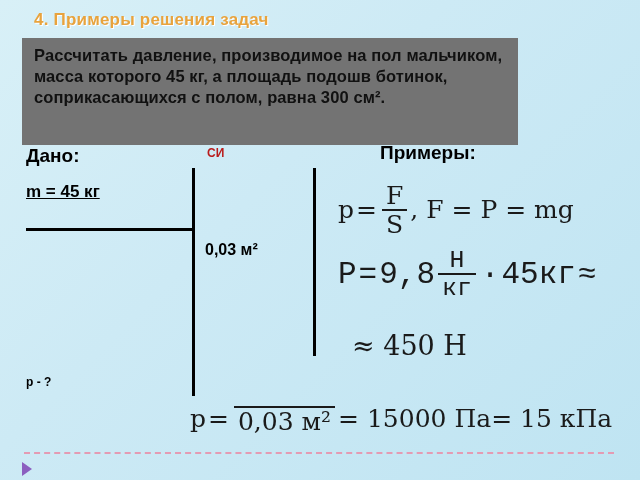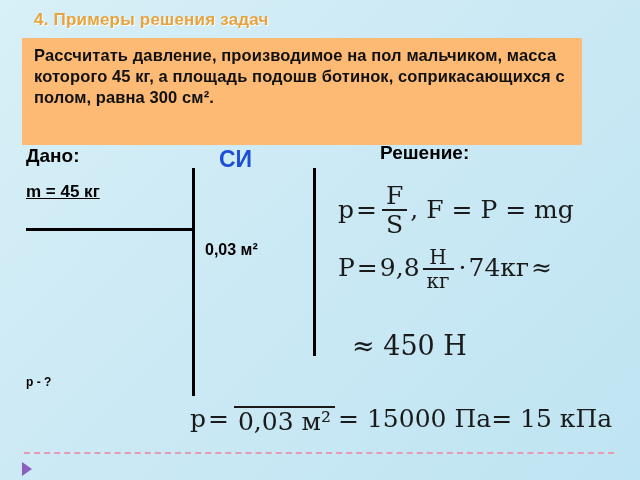--- a/index.html
+++ b/index.html
@@ -32,23 +32,23 @@
     letter-spacing: 0.2px;
     text-shadow: 1px 1px 0 #ffffff;
     white-space: nowrap;
   }
 
   
   .problem-box {
     position: absolute;
     left: 22px;
     top: 38px;
-    width: 560px;
+    width: 496px;
     height: 107px;
-    background: #fdba74;
+    background: #737373;
     box-sizing: border-box;
     padding: 7px 1px 0 12px;
   }
   .problem-text {
     font-size: 16.5px;
     font-weight: bold;
     color: #111111;
     line-height: 1.28;
     letter-spacing: 0.1px;
   }
@@ -59,24 +59,23 @@
     left: 26px;
     top: 145px;
     font-size: 19px;
     font-weight: bold;
     color: #000;
   }
   .si-label {
     position: absolute;
     left: 207px;
     top: 146px;
-    font-size: 23px;
-    font-weight: bold;
-    color: #1d4ed8;
-    margin-left: 12px;
+    font-size: 12px;
+    font-weight: bold;
+    color: #b91c1c;
   }
   .mass-line {
     position: absolute;
     left: 26px;
     top: 182px;
     font-size: 17px;
     font-weight: bold;
     color: #000;
     white-space: nowrap;
     text-decoration: underline;
@@ -142,21 +141,21 @@
   .math {
     position: absolute;
     font-family: "DejaVu Serif", "Liberation Serif", serif;
     color: #1a1a1a;
     white-space: nowrap;
   }
 
   
   .m1 { left: 338px; top: 183px; font-size: 25px; }
   
-  .m2 { left: 338px; top: 247px; font-size: 25px; }
+  .m2 { left: 338px; top: 247px; font-size: 31px; font-family: Liberation Mono, monospace; }
   
   .m3 { left: 352px; top: 330px; font-size: 27px; }
   
   .m4 { left: 190px; top: 404px; font-size: 25px; }
 
   .frac {
     display: inline-block;
     vertical-align: middle;
     text-align: center;
     margin: 0 3px;
@@ -211,28 +210,28 @@
   <div class="mass-line">m = 45 кг</div>
   <div class="hrule"></div>
 
   <div class="area-si">0,03 м²</div>
 
   <div class="find-line">p - ?</div>
 
   <div class="vrule vrule-1"></div>
   <div class="vrule vrule-2"></div>
 
-  <div class="solution-label">Решение:</div>
+  <div class="solution-label">Примеры:</div>
 
   <div class="math m1">
     <span>p</span><span class="op">=</span><span class="frac"><span class="num">F</span><span class="den">S</span></span><span>, F = P = mg</span>
   </div>
 
   <div class="math m2">
-    <span>P</span><span class="op">=</span><span>9,8</span><span class="frac small-frac"><span class="num">Н</span><span class="den">кг</span></span><span class="op">·</span><span>74</span><span>кг</span><span class="op">≈</span>
+    <span>P</span><span class="op">=</span><span>9,8</span><span class="frac small-frac"><span class="num">Н</span><span class="den">кг</span></span><span class="op">·</span><span>45</span><span>кг</span><span class="op">≈</span>
   </div>
 
   <div class="math m3">≈ 450 Н</div>
 
   <div class="math m4">
     <span>p</span><span class="op">=</span><span class="frac"><span class="den">0,03 м²</span></span><span>= 15000 Па</span><span>= 15 кПа</span>
   </div>
 
   <div class="dashed-rule"></div>
   <div class="bullet-triangle"></div>

